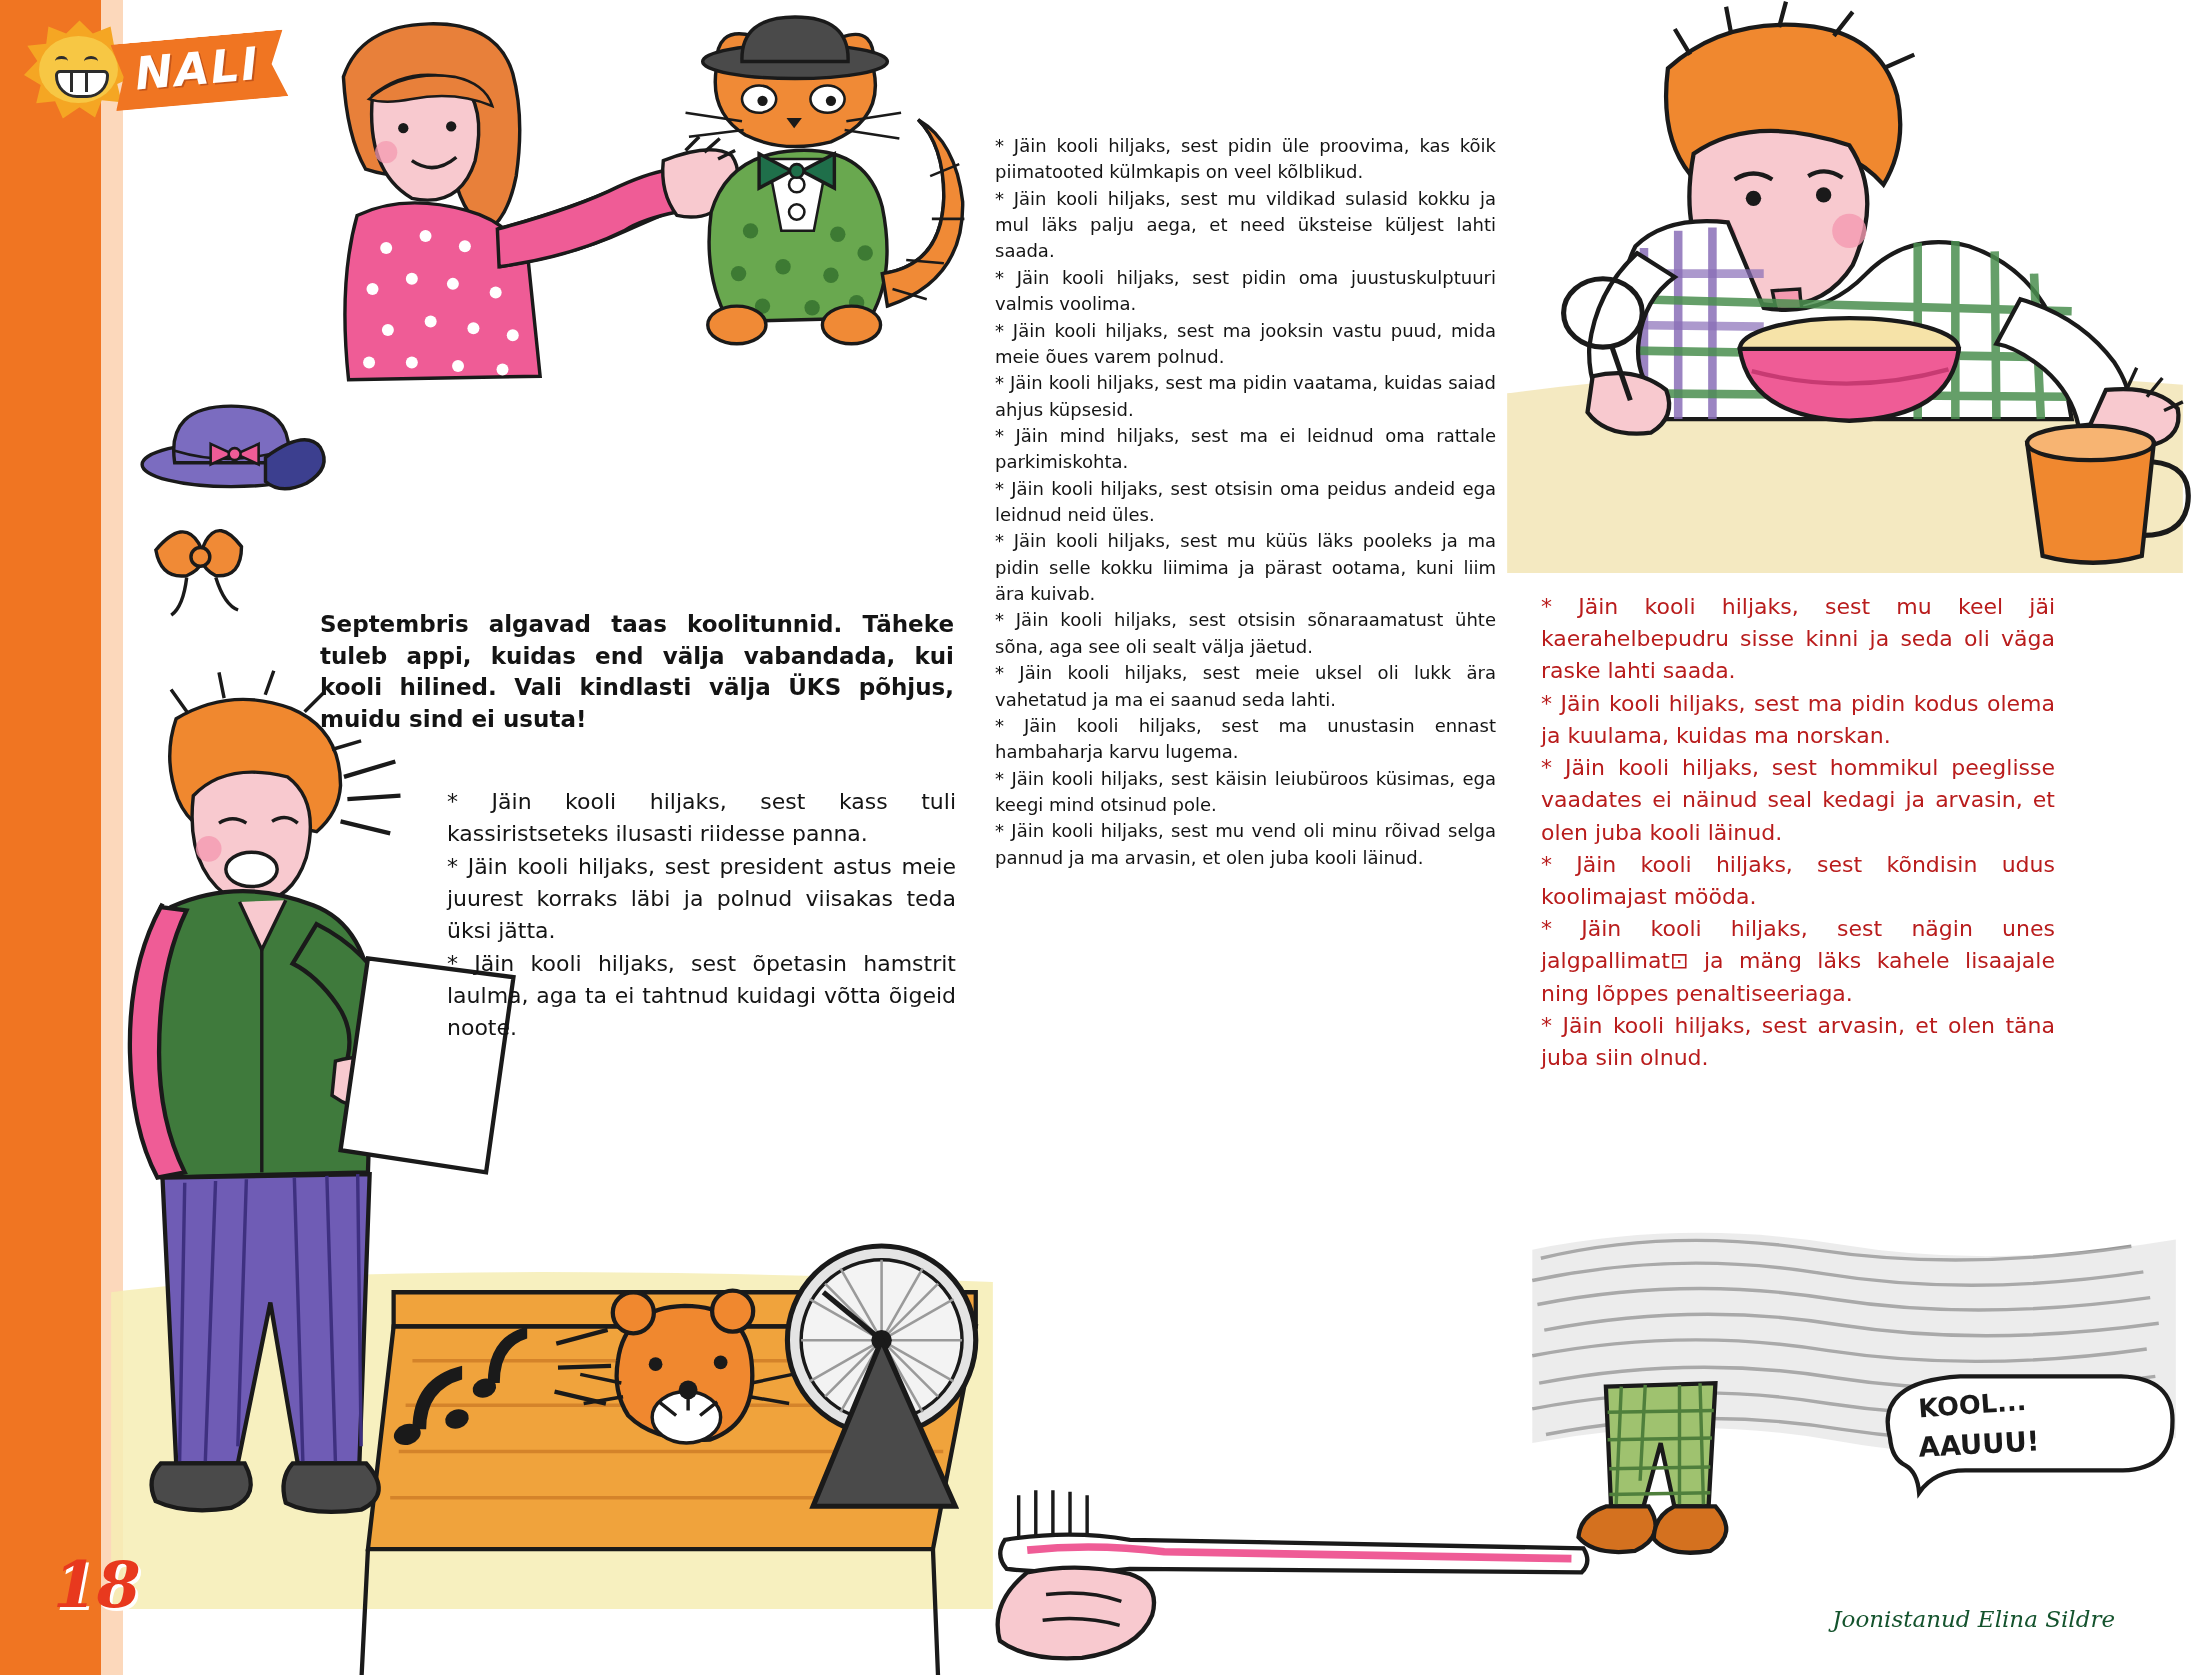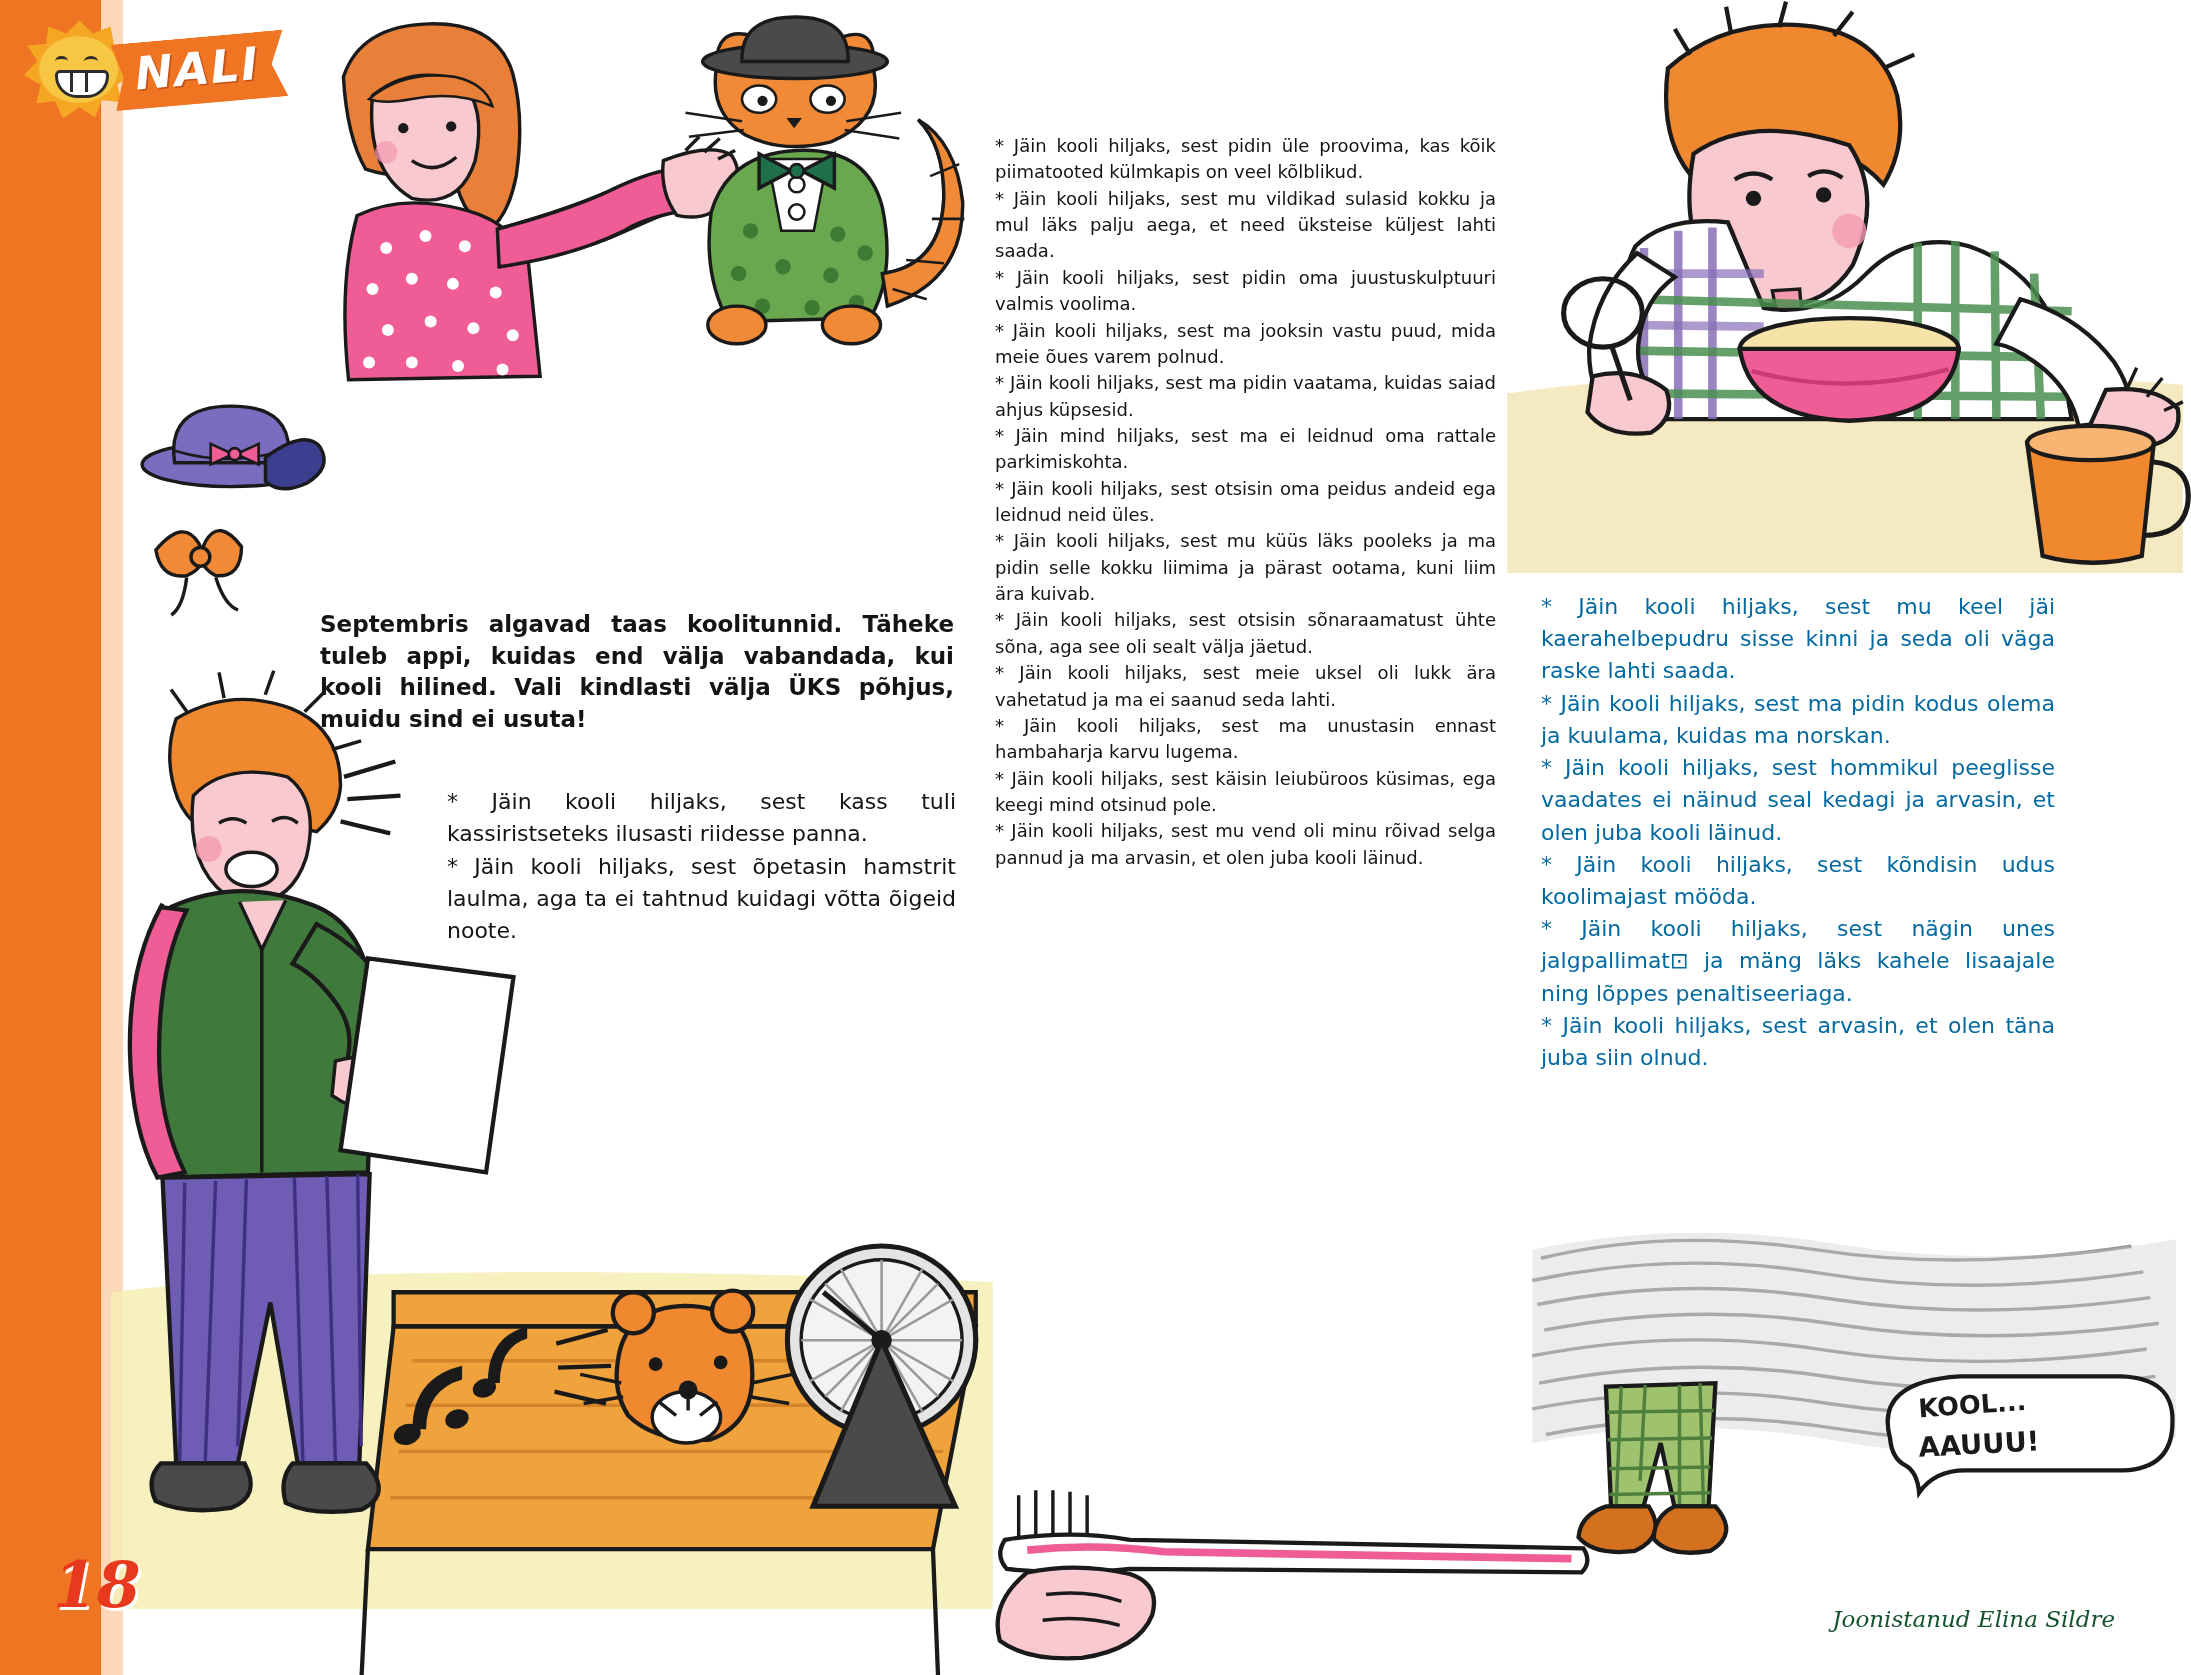--- a/index.html
+++ b/index.html
@@ -158,21 +158,21 @@
   .col-mid p { margin: 0; }
 
   
   .col-right {
     position: absolute;
     left: 1541px; top: 591px;
     width: 514px;
     font-family: "DejaVu Sans", sans-serif;
     font-size: 22px;
     line-height: 1.465;
-    color: #0369a1;
+    color: #b91c1c;
     text-align: justify;
   }
   .col-right p { margin: 0; }
 
   
   .pagenum {
     position: absolute;
     left: 53px; bottom: 53px;
     font-family: "DejaVu Serif", serif;
     font-weight: bold;
@@ -503,20 +503,21 @@
       <path d="M40 96 Q100 84 160 98 Q196 110 186 146 Q170 186 104 196 Q40 200 8 176 Q-4 132 40 96Z" fill="#f8c9cf" stroke="#1a1a1a" stroke-width="5"></path>
       <path d="M62 122 Q110 116 150 130 M58 152 Q106 146 148 158" fill="none" stroke="#1a1a1a" stroke-width="4"></path>
     </svg>
   </div>
 
 
   <p class="intro">Septembris algavad taas koolitunnid. Täheke tuleb appi, kuidas end välja vabandada, kui kooli hilined. Vali kindlasti välja ÜKS põhjus, muidu sind ei usuta!</p>
 
   <div class="col-left-list">
     <p>* Jäin kooli hiljaks, sest kass tuli kassiristseteks ilusasti riidesse panna.</p>
+    <p>* Jäin kooli hiljaks, sest president astus meie juurest korraks läbi ja polnud viisakas teda üksi jätta.</p>
     <p>* Jäin kooli hiljaks, sest õpetasin hamstrit laulma, aga ta ei tahtnud kuidagi võtta õigeid noote.</p>
   </div>
 
   <div class="col-mid">
     <p>* Jäin kooli hiljaks, sest pidin üle proovima, kas kõik piimatooted külmkapis on veel kõlblikud.</p>
     <p>* Jäin kooli hiljaks, sest mu vildikad sulasid kokku ja mul läks palju aega, et need üksteise küljest lahti saada.</p>
     <p>* Jäin kooli hiljaks, sest pidin oma juustuskulptuuri valmis voolima.</p>
     <p>* Jäin kooli hiljaks, sest ma jooksin vastu puud, mida meie õues varem polnud.</p>
     <p>* Jäin kooli hiljaks, sest ma pidin vaatama, kuidas saiad ahjus küpsesid.</p>
     <p>* Jäin mind hiljaks, sest ma ei leidnud oma rattale parkimiskohta.</p>

